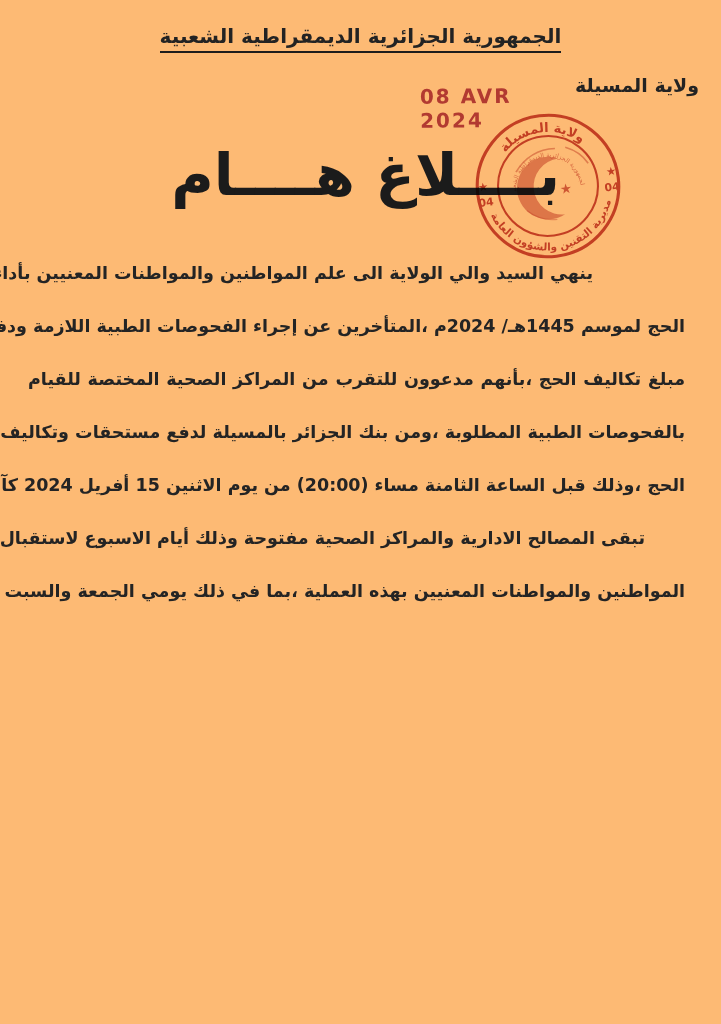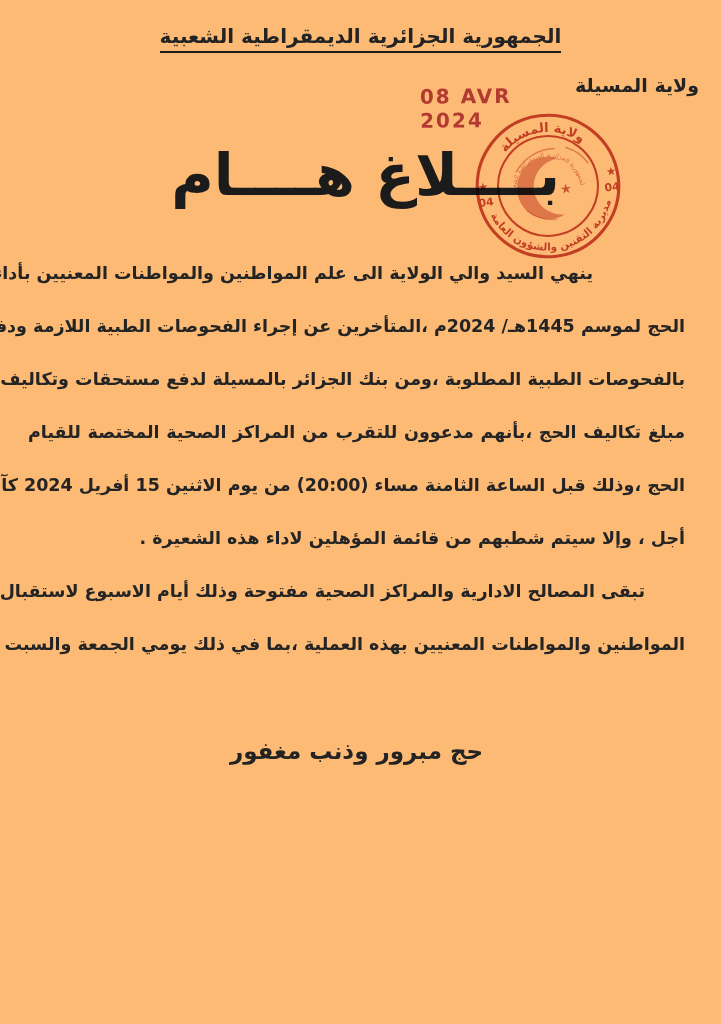--- a/index.html
+++ b/index.html
@@ -97,26 +97,24 @@
       <path d="M 46,58 Q 62,38 86,40" stroke="#c0473e" fill="none" stroke-width="1.5" opacity="0.5"></path>
       <path d="M 96,40 Q 110,46 116,58" stroke="#c0473e" fill="none" stroke-width="1.5" opacity="0.5"></path>
       <path d="M 52,96 Q 64,108 80,108" stroke="#c0473e" fill="none" stroke-width="1.2" opacity="0.4"></path>
     </g>
   </svg>
 
   <div class="body-text">
     <div>
       <div class="line first-p1">ينهي السيد والي الولاية الى علم المواطنين والمواطنات المعنيين بأداء مناسك</div>
       <div class="line">الحج لموسم 1445هـ/ 2024م ،المتأخرين عن إجراء الفحوصات الطبية اللازمة ودفع</div>
+      <div class="line">مبلغ تكاليف الحج ،بأنهم مدعوون للتقرب من المراكز الصحية المختصة للقيام</div>
       <div class="line">بالفحوصات الطبية المطلوبة ،ومن بنك الجزائر بالمسيلة لدفع مستحقات وتكاليف</div>
-      <div class="line">مبلغ تكاليف الحج ،بأنهم مدعوون للتقرب من المراكز الصحية المختصة للقيام</div>
       <div class="line">الحج ،وذلك قبل الساعة الثامنة مساء (20:00) من يوم الاثنين 15 أفريل 2024 كآخر</div>
-      <div class="line lastline">أجل ، وإلا سيتم شطبهم من قائمة المؤهلين لاداء هذه الشعيرة .</div>
     </div>
     <div>
       <div class="line first-p2">تبقى المصالح الادارية والمراكز الصحية مفتوحة وذلك أيام الاسبوع لاستقبال</div>
       <div class="line">المواطنين والمواطنات المعنيين بهذه العملية ،بما في ذلك يومي الجمعة والسبت 12و13</div>
     </div>
   </div>
 
-  <div class="closing">حج مبرور وذنب مغفور</div>
 
 </div>
 
 </body></html>

